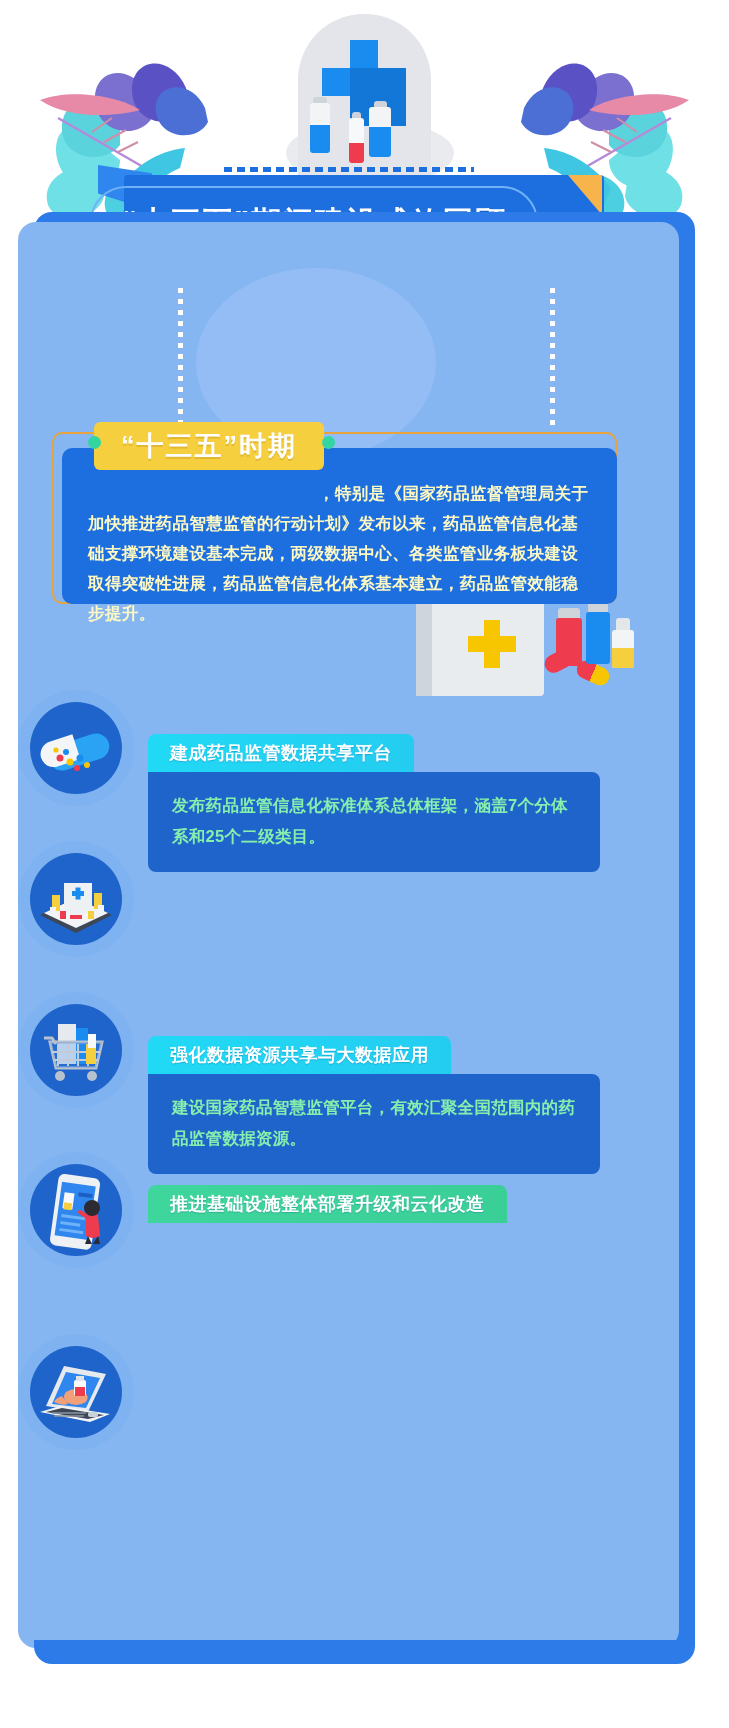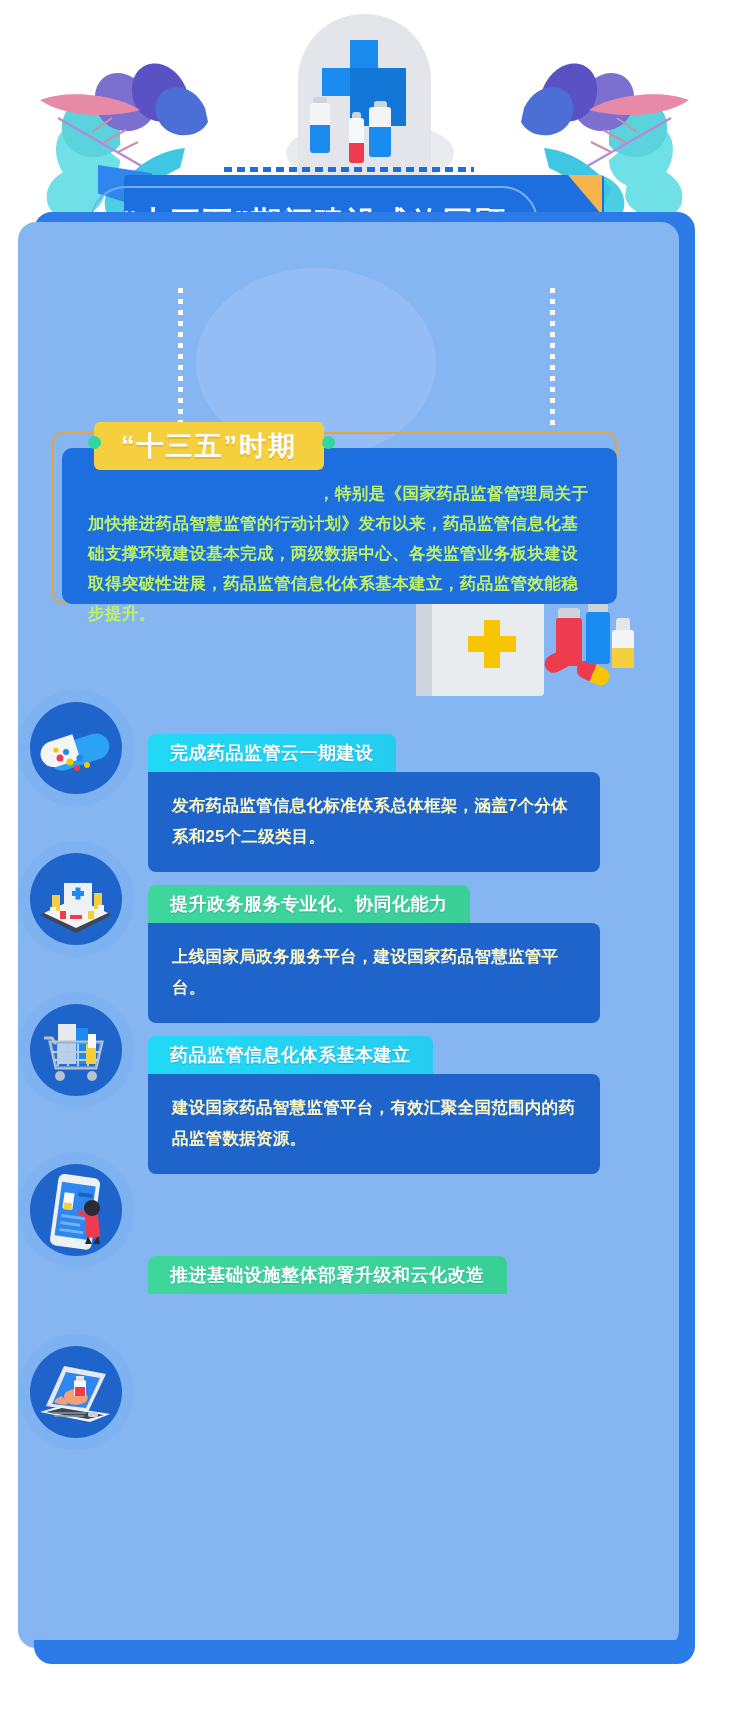--- a/index.html
+++ b/index.html
@@ -75,36 +75,36 @@
   .tag { position: absolute; left: 94px; top: 422px; width: 230px; height: 48px;
          background: #f5cf3e; border-radius: 6px; display: flex; align-items: center;
          justify-content: center; color: #ffffff; font-size: 27px; font-weight: bold;
          letter-spacing: 2px; text-shadow: 0 2px 0 rgba(190,140,20,.35); z-index: 4; }
   .green-dot { position: absolute; width: 13px; height: 13px; border-radius: 50%; background: #33d6a0; z-index: 5; }
 
   .intro-frame { position: absolute; left: 52px; top: 432px; width: 565px; height: 172px;
          border: 2px solid #e8a33d; border-radius: 10px; }
   .intro { position: absolute; left: 62px; top: 448px; width: 555px; height: 156px;
          background: #1d6fe0; border-radius: 10px; padding: 30px 26px 0 26px;
-         color: #bef264; font-size: 16.5px; line-height: 30px; letter-spacing: .4px;
+         color: #fef9c3; font-size: 16.5px; line-height: 30px; letter-spacing: .4px;
          font-weight: bold; z-index: 3; }
   .intro-text { text-indent: 230px; }
   .vdot { position: absolute; width: 5px;
          background: repeating-linear-gradient(to bottom, #ffffff 0 5px, transparent 5px 11px); }
 
   
   .card { position: absolute; left: 148px; width: 452px; }
   .card-head { display: inline-block; height: 38px; line-height: 38px;
          border-radius: 8px 8px 0 0; padding: 0 22px 0 22px;
          color: #ffffff; font-size: 18px; font-weight: bold; letter-spacing: .5px;
          text-shadow: 0 1px 1px rgba(0,60,140,.25); white-space: nowrap; }
   .head-cyan { background: linear-gradient(to right, #21d9f5, #24cdf0); }
   .head-green { background: linear-gradient(to right, #3ed69c, #3bcf98); }
   .card-body { width: 452px; background: #1f64cb; border-radius: 0 8px 8px 8px;
-         padding: 18px 24px 20px 24px; color: #fef9c3; font-size: 16.5px;
+         padding: 18px 24px 20px 24px; color: #86efac; font-size: 16.5px;
          line-height: 31px; font-weight: bold; letter-spacing: .3px; }
 
   .badge { position: absolute; left: 18px; width: 116px; height: 116px; border-radius: 50%;
          background: #7fb2f0; display: flex; align-items: center; justify-content: center; }
   .badge-in { width: 92px; height: 92px; border-radius: 50%; background: #1f64cb;
          position: relative; overflow: hidden; }
 
   .bottom-bar { position: absolute; left: 34px; top: 1640px; width: 661px; height: 24px;
          background: #2c7be8; border-radius: 0 0 18px 18px; }
 </style>
@@ -220,21 +220,21 @@
           <circle cx="40" cy="60" r="3.5" fill="#f7c600"></circle>
         <circle cx="50" cy="56" r="3.5" fill="#1a8cf0"></circle>
           <circle cx="36" cy="50" r="3" fill="#1a8cf0"></circle>
         <circle cx="47" cy="66" r="3" fill="#ef3b4e"></circle>
           <circle cx="26" cy="48" r="2.6" fill="#f7c600"></circle>
         <circle cx="57" cy="63" r="3" fill="#f7c600"></circle>
       </svg>
     </div>
   </div>
   <div class="card" style="top:734px;">
-    <div class="card-head head-cyan">完成药品监管云一期建设</div>
+    <div class="card-head head-cyan">建成药品监管数据共享平台</div>
     <div class="card-body">发布药品监管信息化标准体系总体框架，涵盖7个分体系和25个二级类目。</div>
   </div>
 
   <div class="badge" style="top:841px;">
     <div class="badge-in">
       <svg viewBox="0 0 92 92" width="92" height="92">
         <path d="M10 62 L46 44 L82 62 L46 80 Z" fill="#3d4756"></path>
         <path d="M14 60 L46 45 L78 60 L46 75 Z" fill="#f2f4f7"></path>
         <path d="M34 30 h28 v28 l-14 7 l-14-7 z" fill="#eef1f4"></path>
         <rect x="42" y="38" width="12" height="5" fill="#1a8cf0"></rect>
@@ -242,43 +242,39 @@
         <rect x="22" y="42" width="8" height="16" fill="#f5cf3e"></rect>
         <rect x="64" y="40" width="8" height="16" fill="#f5cf3e"></rect>
         <rect x="20" y="54" width="6" height="9" fill="#f2f4f7"></rect>
         <rect x="30" y="58" width="6" height="8" fill="#ef3b4e"></rect>
         <rect x="58" y="58" width="6" height="8" fill="#f5cf3e"></rect>
         <rect x="68" y="52" width="6" height="9" fill="#f2f4f7"></rect>
         <rect x="40" y="62" width="12" height="4" fill="#ef3b4e"></rect>
       </svg>
     </div>
   </div>
-  <div class="card" style="top:885px;">
-    <div class="card-head head-green">提升政务服务专业化、协同化能力</div>
-    <div class="card-body">上线国家局政务服务平台，建设国家药品智慧监管平台。</div>
-  </div>
 
   <div class="badge" style="top:992px;">
     <div class="badge-in">
       <svg viewBox="0 0 92 92" width="92" height="92">
         <rect x="28" y="20" width="18" height="40" fill="#e6eaee"></rect>
         <rect x="46" y="24" width="12" height="36" fill="#1a8cf0"></rect>
         <path d="M20 38 h52 l-6 26 h-40 z" fill="none" stroke="#b9c2cc" stroke-width="3"></path>
         <path d="M20 38 h52 l-6 26 h-40 z" fill="#2f86ee" fill-opacity=".25"></path>
         <path d="M28 40 v22 M38 40 v22 M48 40 v22 M58 40 v22 M22 48 h48 M24 56 h44" stroke="#c3ccd6" stroke-width="2"></path>
         <rect x="56" y="40" width="10" height="20" fill="#f5cf3e"></rect>
         <rect x="58" y="30" width="8" height="14" fill="#f7f9fb"></rect>
         <circle cx="30" cy="72" r="5" fill="#b9c2cc"></circle>
           <circle cx="62" cy="72" r="5" fill="#b9c2cc"></circle>
         <path d="M14 34 h8 l4 6" stroke="#b9c2cc" stroke-width="3" fill="none"></path>
       </svg>
     </div>
   </div>
   <div class="card" style="top:1036px;">
-    <div class="card-head head-cyan">药品监管信息化体系基本建立</div>
+    <div class="card-head head-cyan">强化数据资源共享与大数据应用</div>
     <div class="card-body">建设国家药品智慧监管平台，有效汇聚全国范围内的药品监管数据资源。</div>
   </div>
 
   <div class="badge" style="top:1152px;">
     <div class="badge-in">
       <svg viewBox="0 0 92 92" width="92" height="92">
         <rect x="24" y="12" width="42" height="72" rx="6" fill="#eef1f4" transform="rotate(8 46 48)"></rect>
         <rect x="28" y="20" width="34" height="54" fill="#2f86ee" transform="rotate(8 46 48)"></rect>
         <rect x="32" y="30" width="10" height="16" fill="#f7f9fb" transform="rotate(8 46 48)"></rect>
         <rect x="33" y="40" width="8" height="7" fill="#f5cf3e" transform="rotate(8 46 48)"></rect>
@@ -287,21 +283,21 @@
         <rect x="32" y="59" width="20" height="3" fill="#6fb2f7" transform="rotate(8 46 48)"></rect>
         <rect x="32" y="66" width="24" height="3" fill="#6fb2f7" transform="rotate(8 46 48)"></rect>
         <path d="M56 48 q9-4 12 4 l2 20 q-7 4-14 0 z" fill="#ef3b4e"></path>
         <circle cx="62" cy="44" r="8" fill="#2c2a33"></circle>
         <path d="M58 72 l4 8 h-7 z" fill="#2c2a33"></path>
         <path d="M68 72 l2 8 h-7 z" fill="#2c2a33"></path>
         <path d="M56 52 l-6-4" stroke="#ef3b4e" stroke-width="4" fill="none" stroke-linecap="round"></path>
       </svg>
     </div>
   </div>
-  <div class="card" style="top:1256px;">
+  <div class="card" style="top:1185px;">
     <div class="card-head head-green">推进基础设施整体部署升级和云化改造</div>
   </div>
 
   <div class="badge" style="top:1334px;">
     <div class="badge-in">
       <svg viewBox="0 0 92 92" width="92" height="92">
         <path d="M16 60 L34 20 L76 28 L58 66 Z" fill="#e6eaee"></path>
         <path d="M22 58 L36 26 L70 32 L56 62 Z" fill="#2f86ee"></path>
         <path d="M10 66 L30 60 L80 68 L60 76 Z" fill="#f2f4f7"></path>
         <path d="M16 66 L32 62 L74 69 L58 73 Z" fill="#3d4756"></path>

